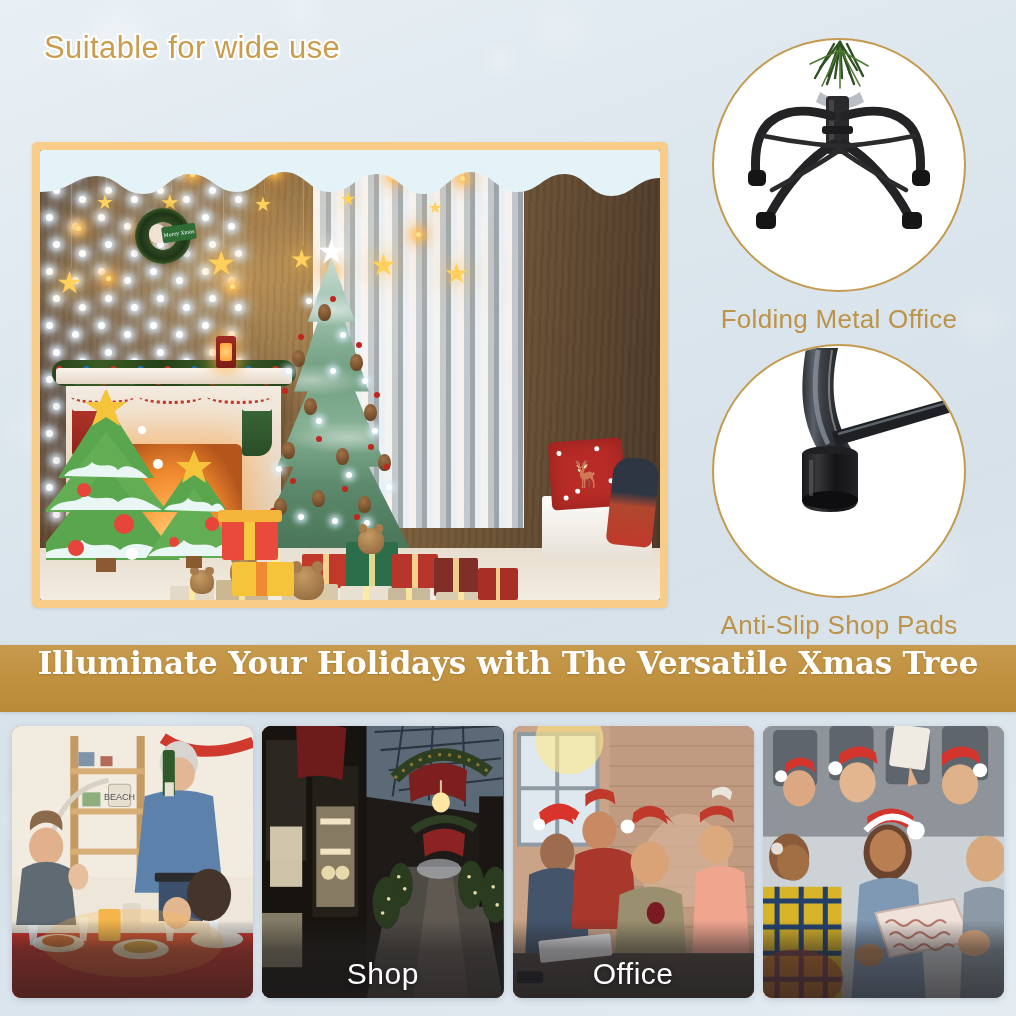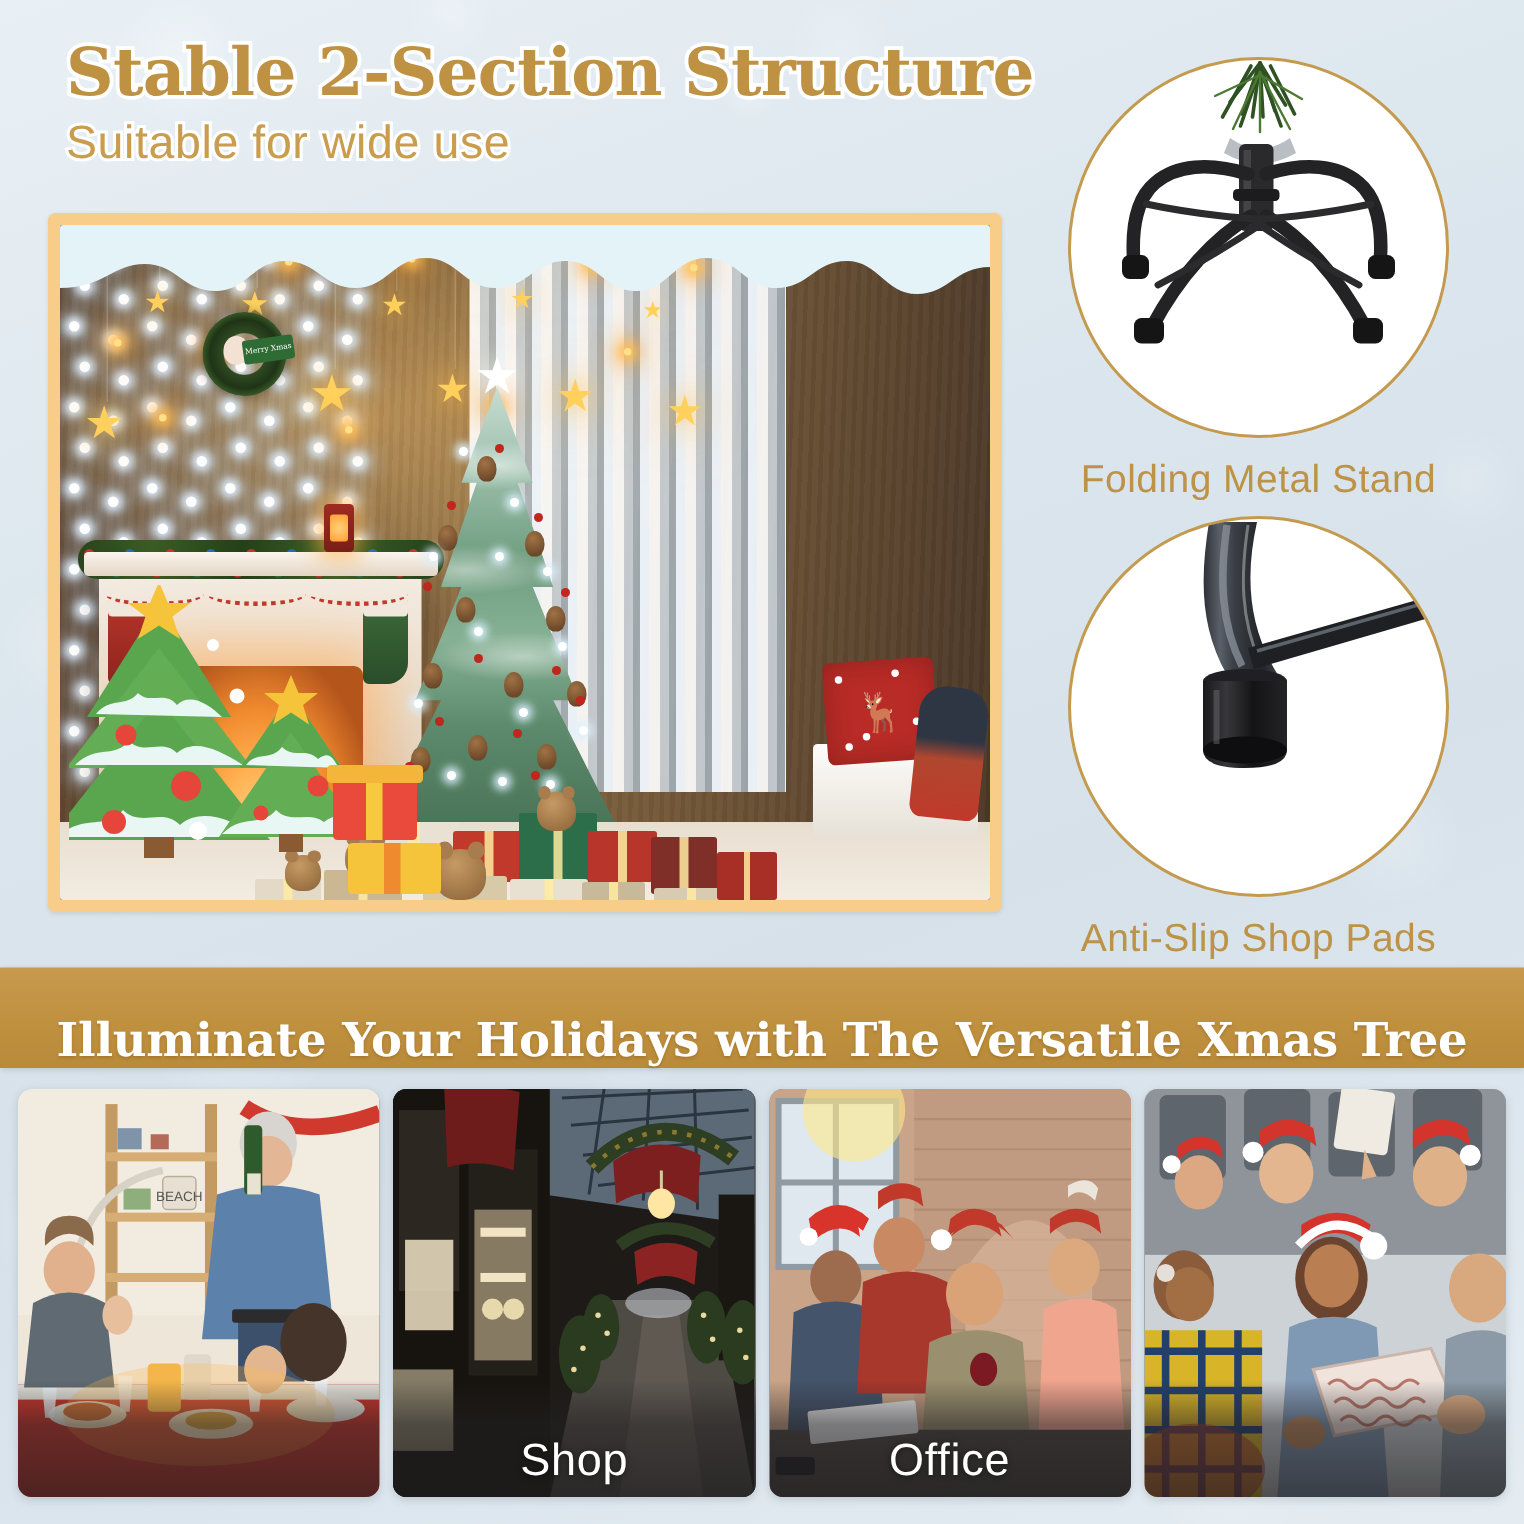--- a/index.html
+++ b/index.html
@@ -247,39 +247,39 @@
   .circle-label {
     text-align: center; margin-top: 12px;
     font-size: 26px; font-weight: 300; color: #bd9347;
     letter-spacing: .3px; white-space: nowrap;
   }
 
   
   .banner {
     position: absolute; left: 0; top: 645px; width: 1016px; height: 67px;
     background: linear-gradient(180deg, #c79a4e 0%, #c0913f 50%, #b98a39 100%);
-    z-index: 6; display: flex; align-items: flex-end; justify-content: center;
+    z-index: 6; display: flex; align-items: flex-start; justify-content: center;
     box-shadow: 0 1px 4px rgba(0,0,0,.12);
   }
   .banner-text {
     font-family: "DejaVu Serif", serif;
     font-size: 31px; font-weight: bold; color: #ffffff;
     letter-spacing: -0.2px; white-space: nowrap;
     text-shadow: 0 1px 2px rgba(120,85,25,.35);
   }
 
   
   .thumbs {
     position: absolute; left: 0; top: 726px; width: 1016px; height: 272px;
     display: flex; gap: 9px; padding: 0 12px; z-index: 6;
   }
   .thumb {
     position: relative; flex: 1; border-radius: 9px; overflow: hidden;
     box-shadow: 0 2px 6px rgba(80,90,105,.22);
-    background: #737373;
+    background: #b91c1c;
   }
   .thumb-scene { position: absolute; inset: 0; }
   .thumb-shade {
     position: absolute; left: 0; bottom: 0; width: 100%; height: 78px;
     background: linear-gradient(180deg, rgba(30,28,30,0) 0%, rgba(35,33,35,.55) 38%, rgba(30,28,30,.72) 100%);
   }
   .thumb-label {
     position: absolute; left: 0; bottom: 7px; width: 100%;
     text-align: center; color: #ffffff; font-size: 30px; font-weight: 300;
     letter-spacing: .5px; text-shadow: 0 1px 4px rgba(0,0,0,.5);
@@ -301,21 +301,20 @@
     <div class="bokeh" style="left: 385px; top: 665px; width: 70px; height: 70px; background: radial-gradient(circle, rgba(255, 255, 255, 0.18) 0%, rgba(255, 255, 255, 0) 72%);"></div>
     <div class="bokeh" style="left: 595px; top: 915px; width: 90px; height: 90px; background: radial-gradient(circle, rgba(255, 255, 255, 0.2) 0%, rgba(255, 255, 255, 0) 72%);"></div>
     <div class="bokeh" style="left: 225px; top: 925px; width: 70px; height: 70px; background: radial-gradient(circle, rgba(255, 255, 255, 0.16) 0%, rgba(255, 255, 255, 0) 72%);"></div>
     <div class="bokeh" style="left: 765px; top: 925px; width: 110px; height: 110px; background: radial-gradient(circle, rgba(255, 255, 255, 0.2) 0%, rgba(255, 255, 255, 0) 72%);"></div>
     <div class="bokeh" style="left: -10px; top: 790px; width: 60px; height: 60px; background: radial-gradient(circle, rgba(255, 255, 255, 0.14) 0%, rgba(255, 255, 255, 0) 72%);"></div>
     <div class="bokeh" style="left: 480px; top: 40px; width: 40px; height: 40px; background: radial-gradient(circle, rgba(255, 255, 255, 0.25) 0%, rgba(255, 255, 255, 0) 72%);"></div>
     <div class="bokeh" style="left: 715px; top: 415px; width: 50px; height: 50px; background: radial-gradient(circle, rgba(255, 255, 255, 0.15) 0%, rgba(255, 255, 255, 0) 72%);"></div>
   </div>
 
 <div class="header">
-  <div class="title">Stable 2-Section Structure</div>
   <div class="subtitle">Suitable for wide use</div>
 </div>
 
 <div class="hero-frame">
   <div class="hero-photo">
     <div class="wall"></div>
 
     <div class="curtain"></div>
     <div class="curtain-lights" id="curtain-lights">
         <div class="cwl" style="left: 6px; top: 10px;"></div>
@@ -678,21 +677,21 @@
         <path d="M58,150 C96,130 120,114 126,110"></path>
         <path d="M192,150 C154,130 132,114 126,110"></path>
       </g>
 
       <rect x="34" y="130" width="18" height="16" rx="5" fill="#151516"></rect>
       <rect x="198" y="130" width="18" height="16" rx="5" fill="#151516"></rect>
       <rect x="42" y="172" width="20" height="17" rx="5" fill="#151516"></rect>
       <rect x="188" y="172" width="20" height="17" rx="5" fill="#151516"></rect>
     </svg>
   </div>
-  <div class="circle-label">Folding Metal Stand</div>
+  <div class="circle-label">Folding Metal Office</div>
 </div>
 
 <div class="circle-card" style="left:712px; top:344px;">
   <div class="circle" style="width:254px; height:254px;">
     <svg viewBox="0 0 254 254" width="254" height="254">
       <defs>
         <linearGradient id="tube" x1="0" y1="0" x2="1" y2="0">
           <stop offset="0%" stop-color="#2e3136"></stop>
           <stop offset="22%" stop-color="#5a6069"></stop>
           <stop offset="40%" stop-color="#3b4046"></stop>

